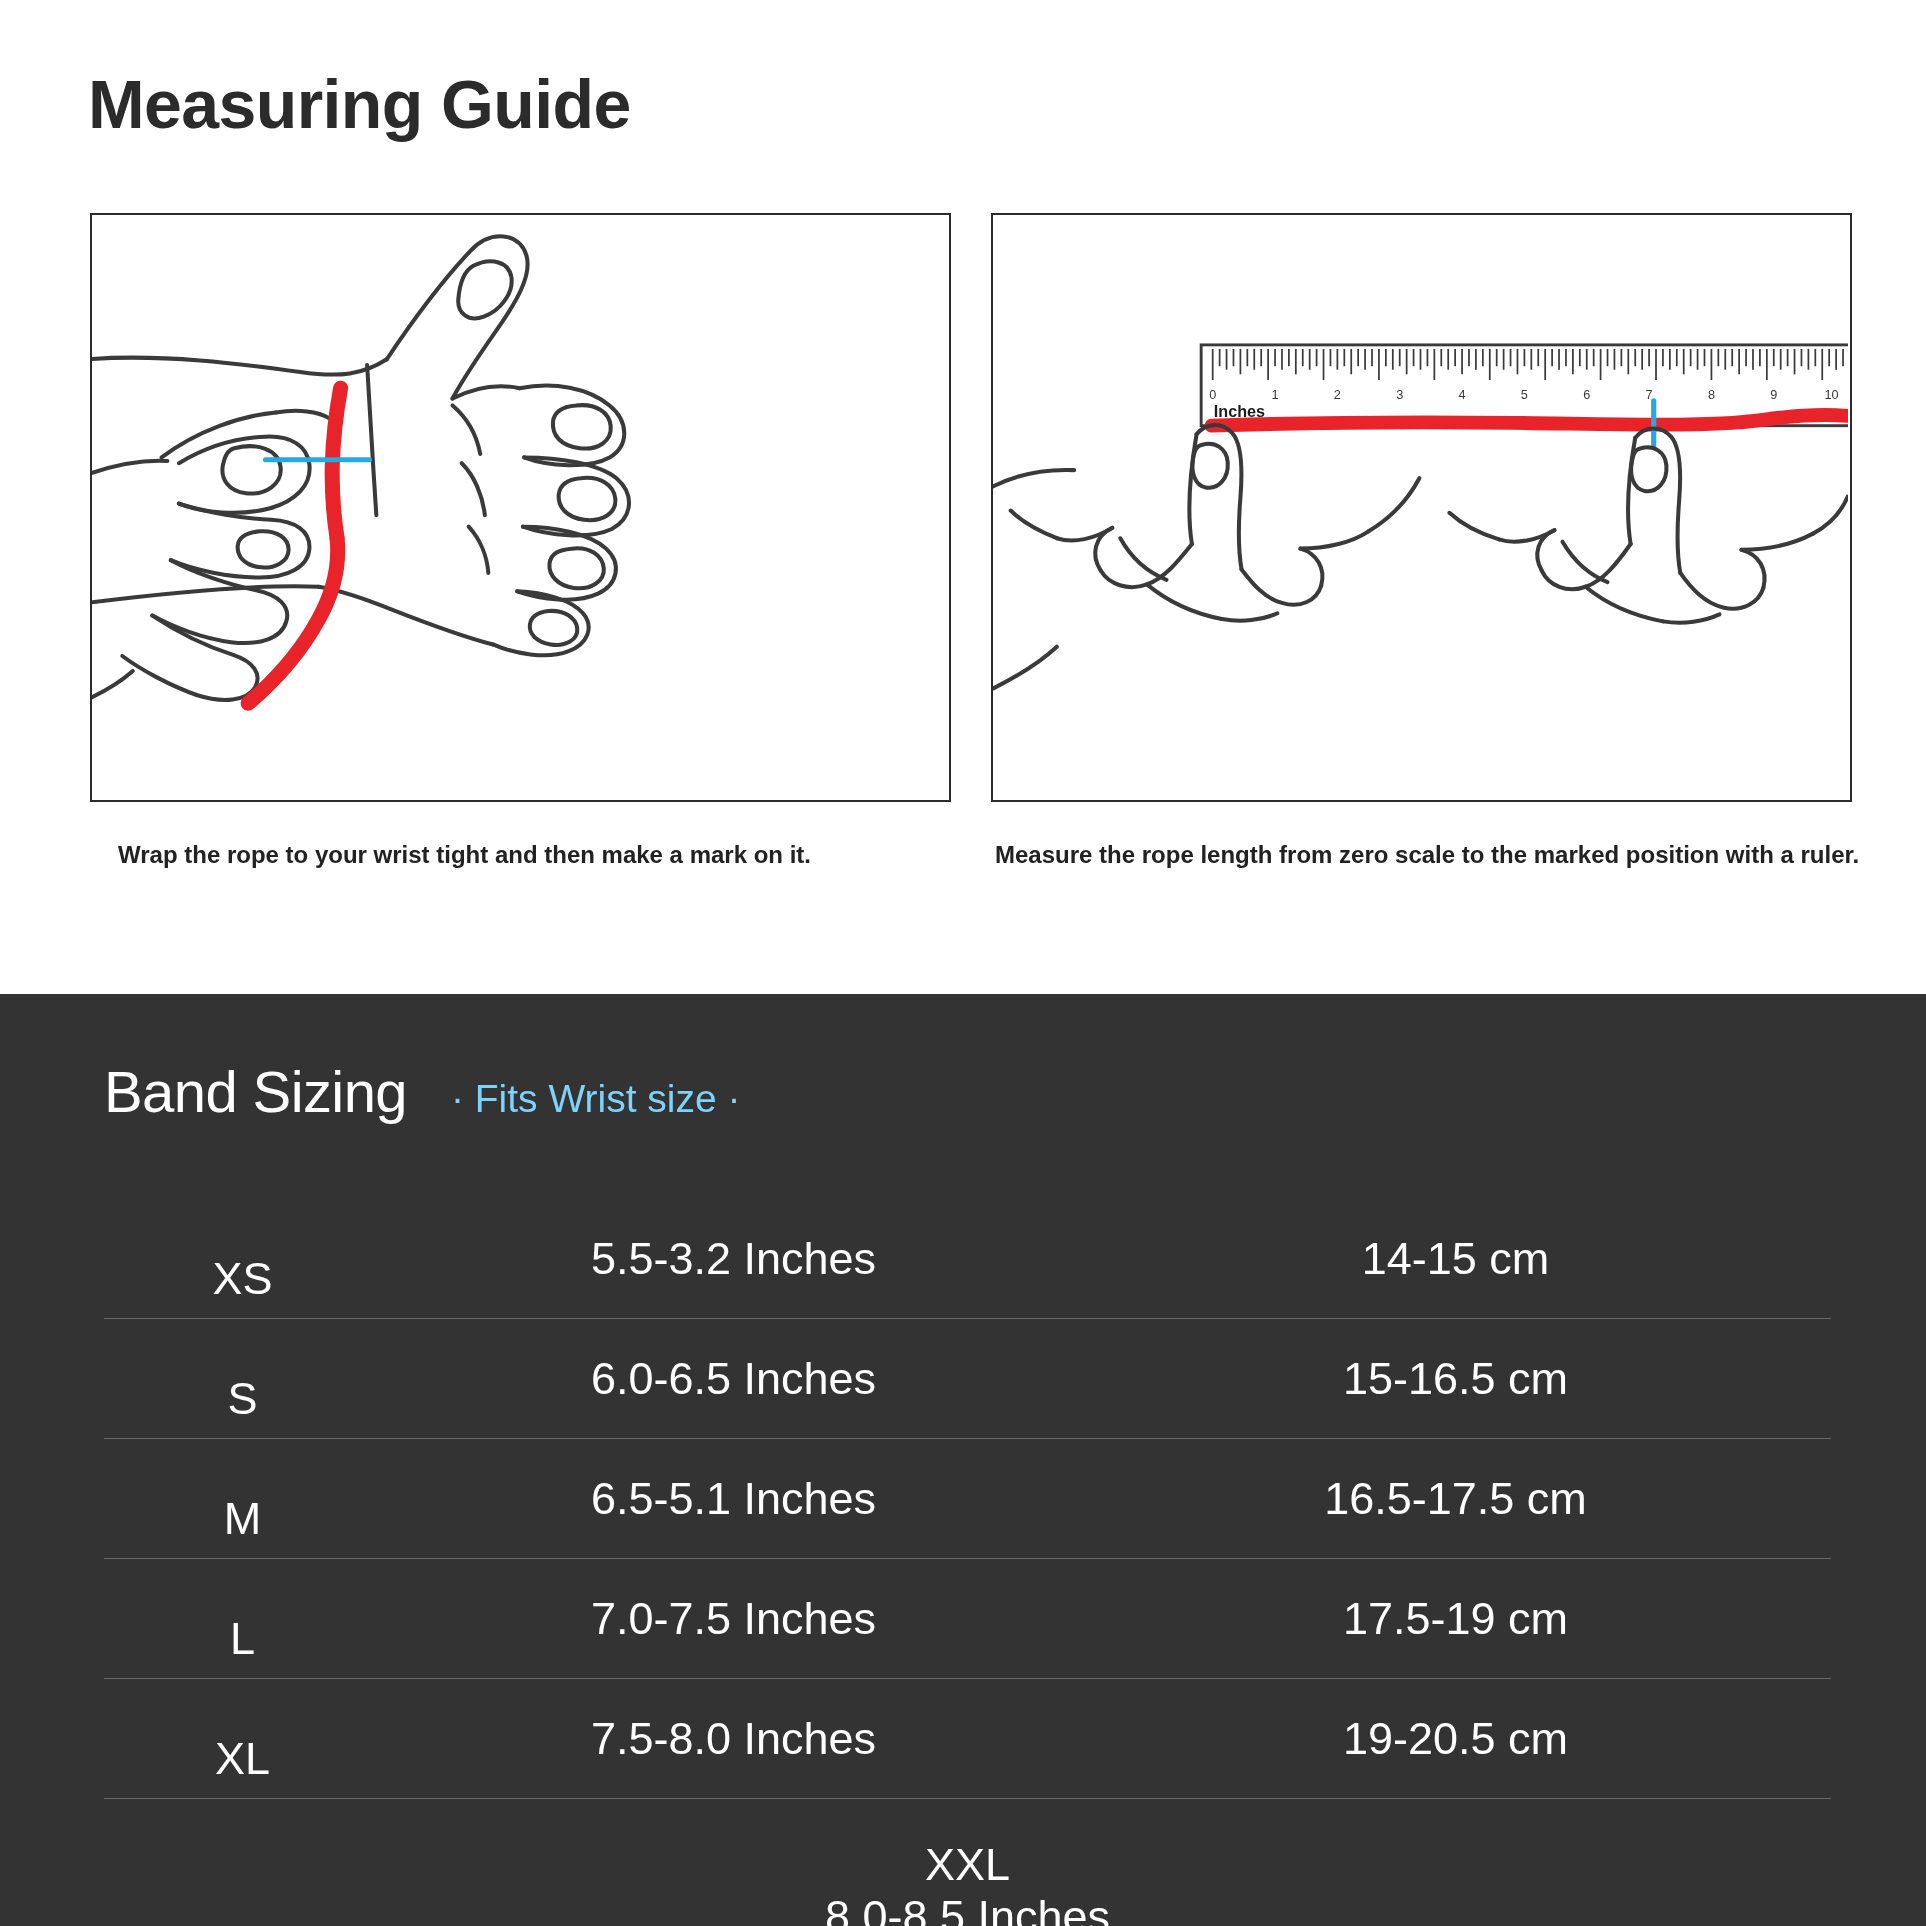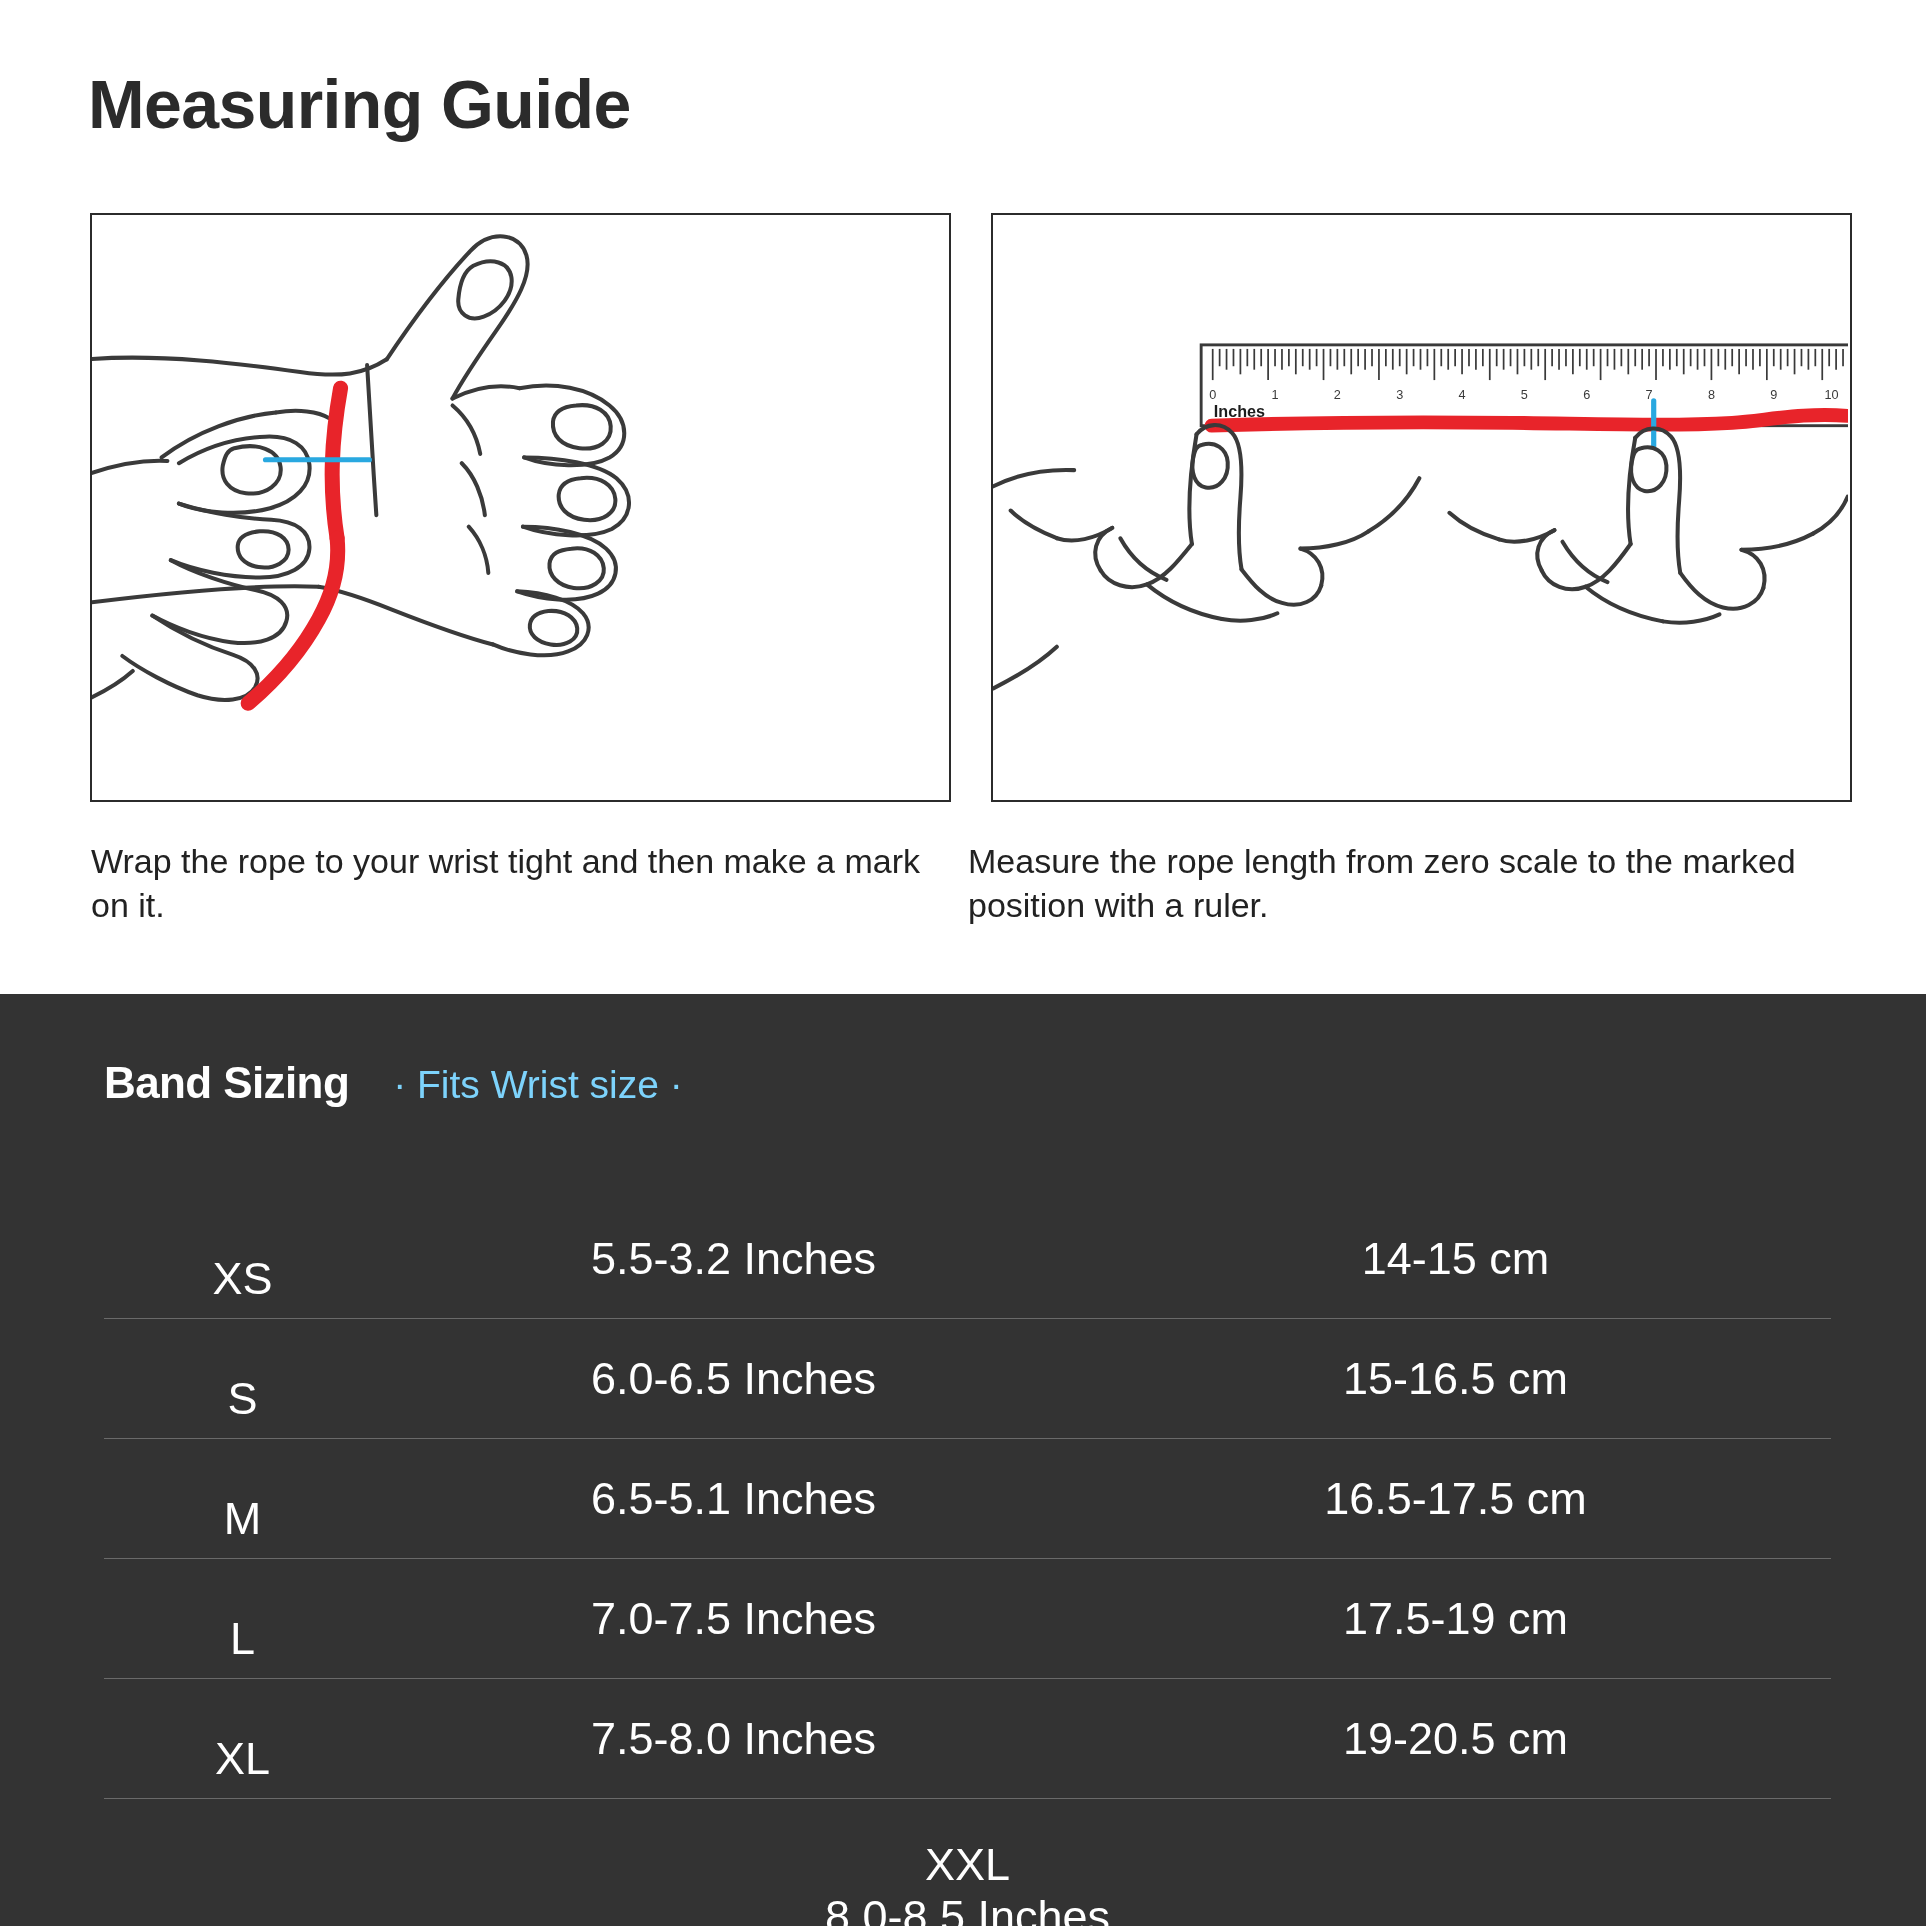--- a/index.html
+++ b/index.html
@@ -49,24 +49,25 @@
     box-sizing: border-box;
     background: #ffffff;
     overflow: hidden;
   }
   .panel-left { left: 90px; }
   .panel-right { left: 991px; }
 
   .caption {
     position: absolute;
     width: 867px;
-    font-size: 34px;
+    font-size: 24px;
     line-height: 1.30;
     color: #222222;
-    font-weight: 400;
+    font-weight: 700;
+    margin-left: 27px;
   }
   .caption-left { left: 91px; top: 839px; }
   .caption-right { left: 968px; top: 839px; }
 
   
   .bottom-section {
     position: absolute;
     left: 0;
     top: 994px;
     width: 1926px;
@@ -74,22 +75,22 @@
     background: #333333;
   }
   .band-header {
     position: absolute;
     left: 104px;
     top: 64px;
     display: flex;
     align-items: baseline;
   }
   .band-title {
-    font-size: 44px;
-    font-weight: bold;
+    font-size: 58px;
+    font-weight: normal;
     color: #ffffff;
     letter-spacing: -0.6px;
   }
   .band-sub {
     margin-left: 44px;
     font-size: 39px;
     color: #7dd3fc;
     font-weight: 400;
   }
 

